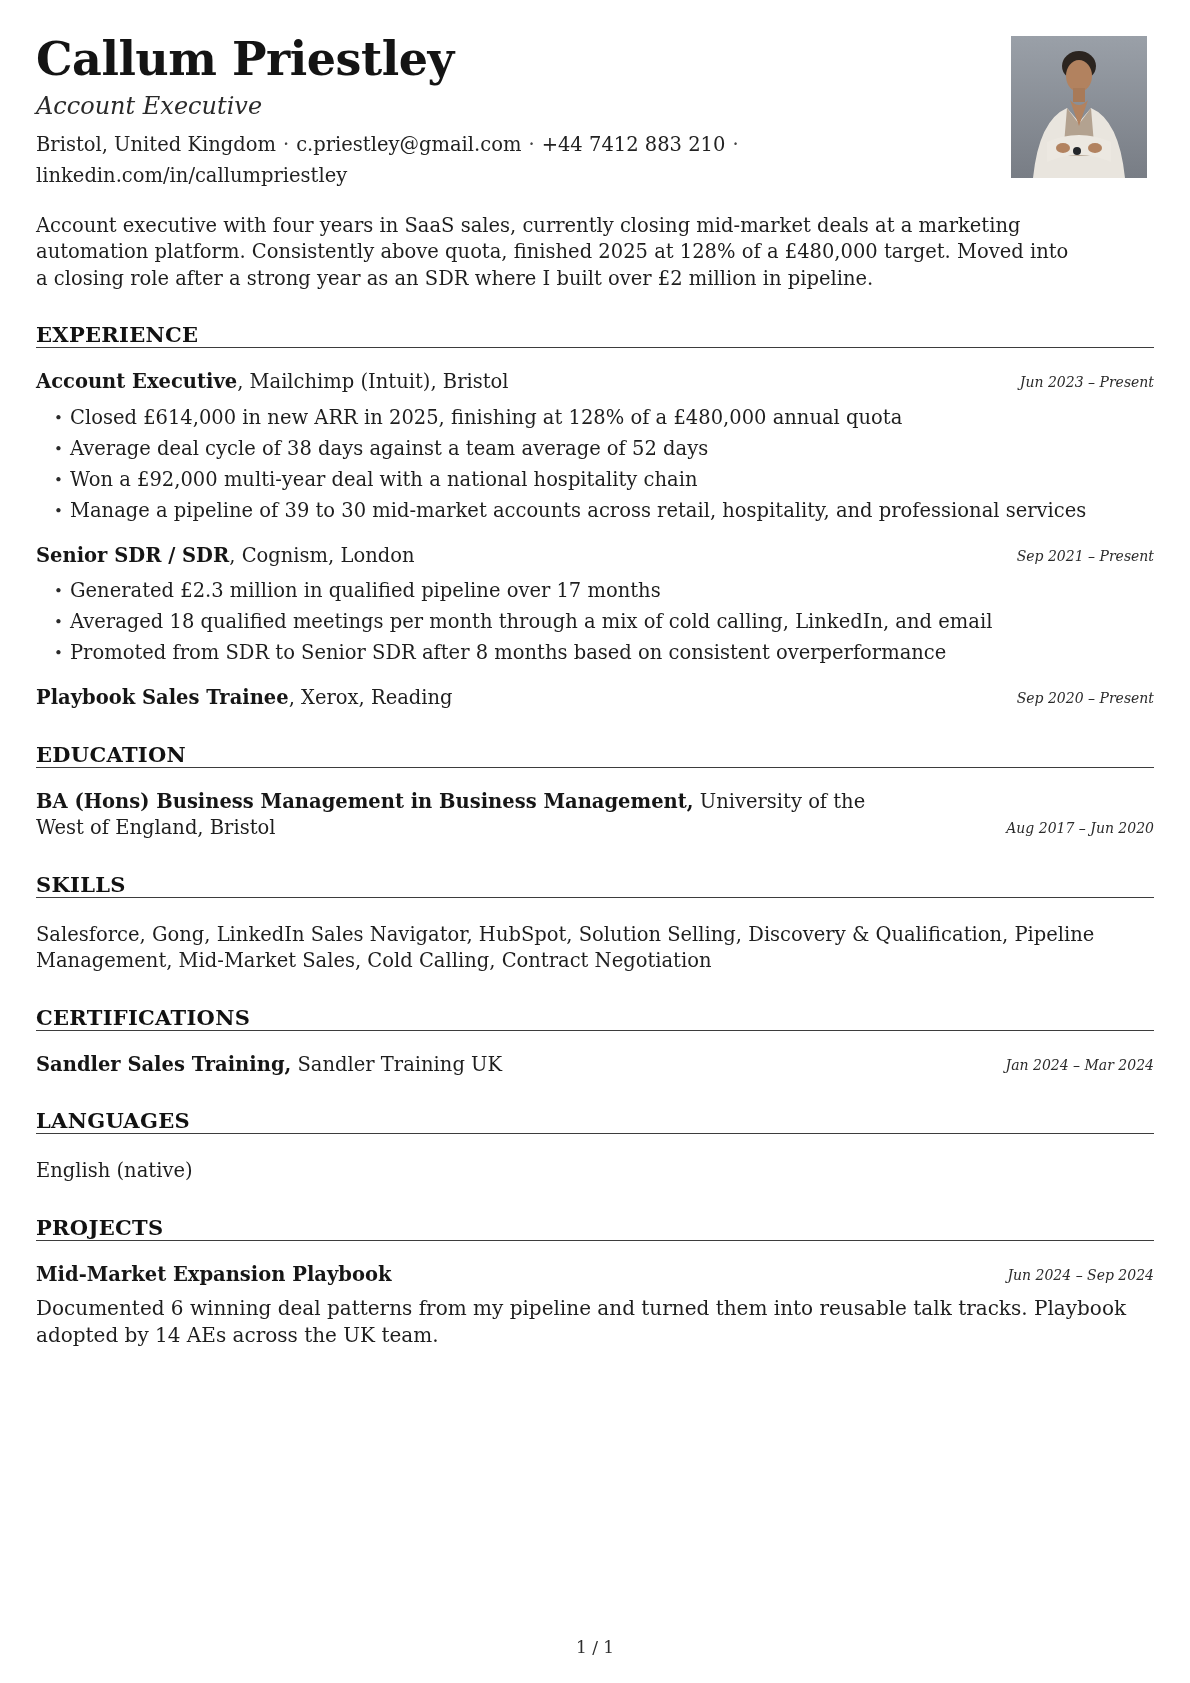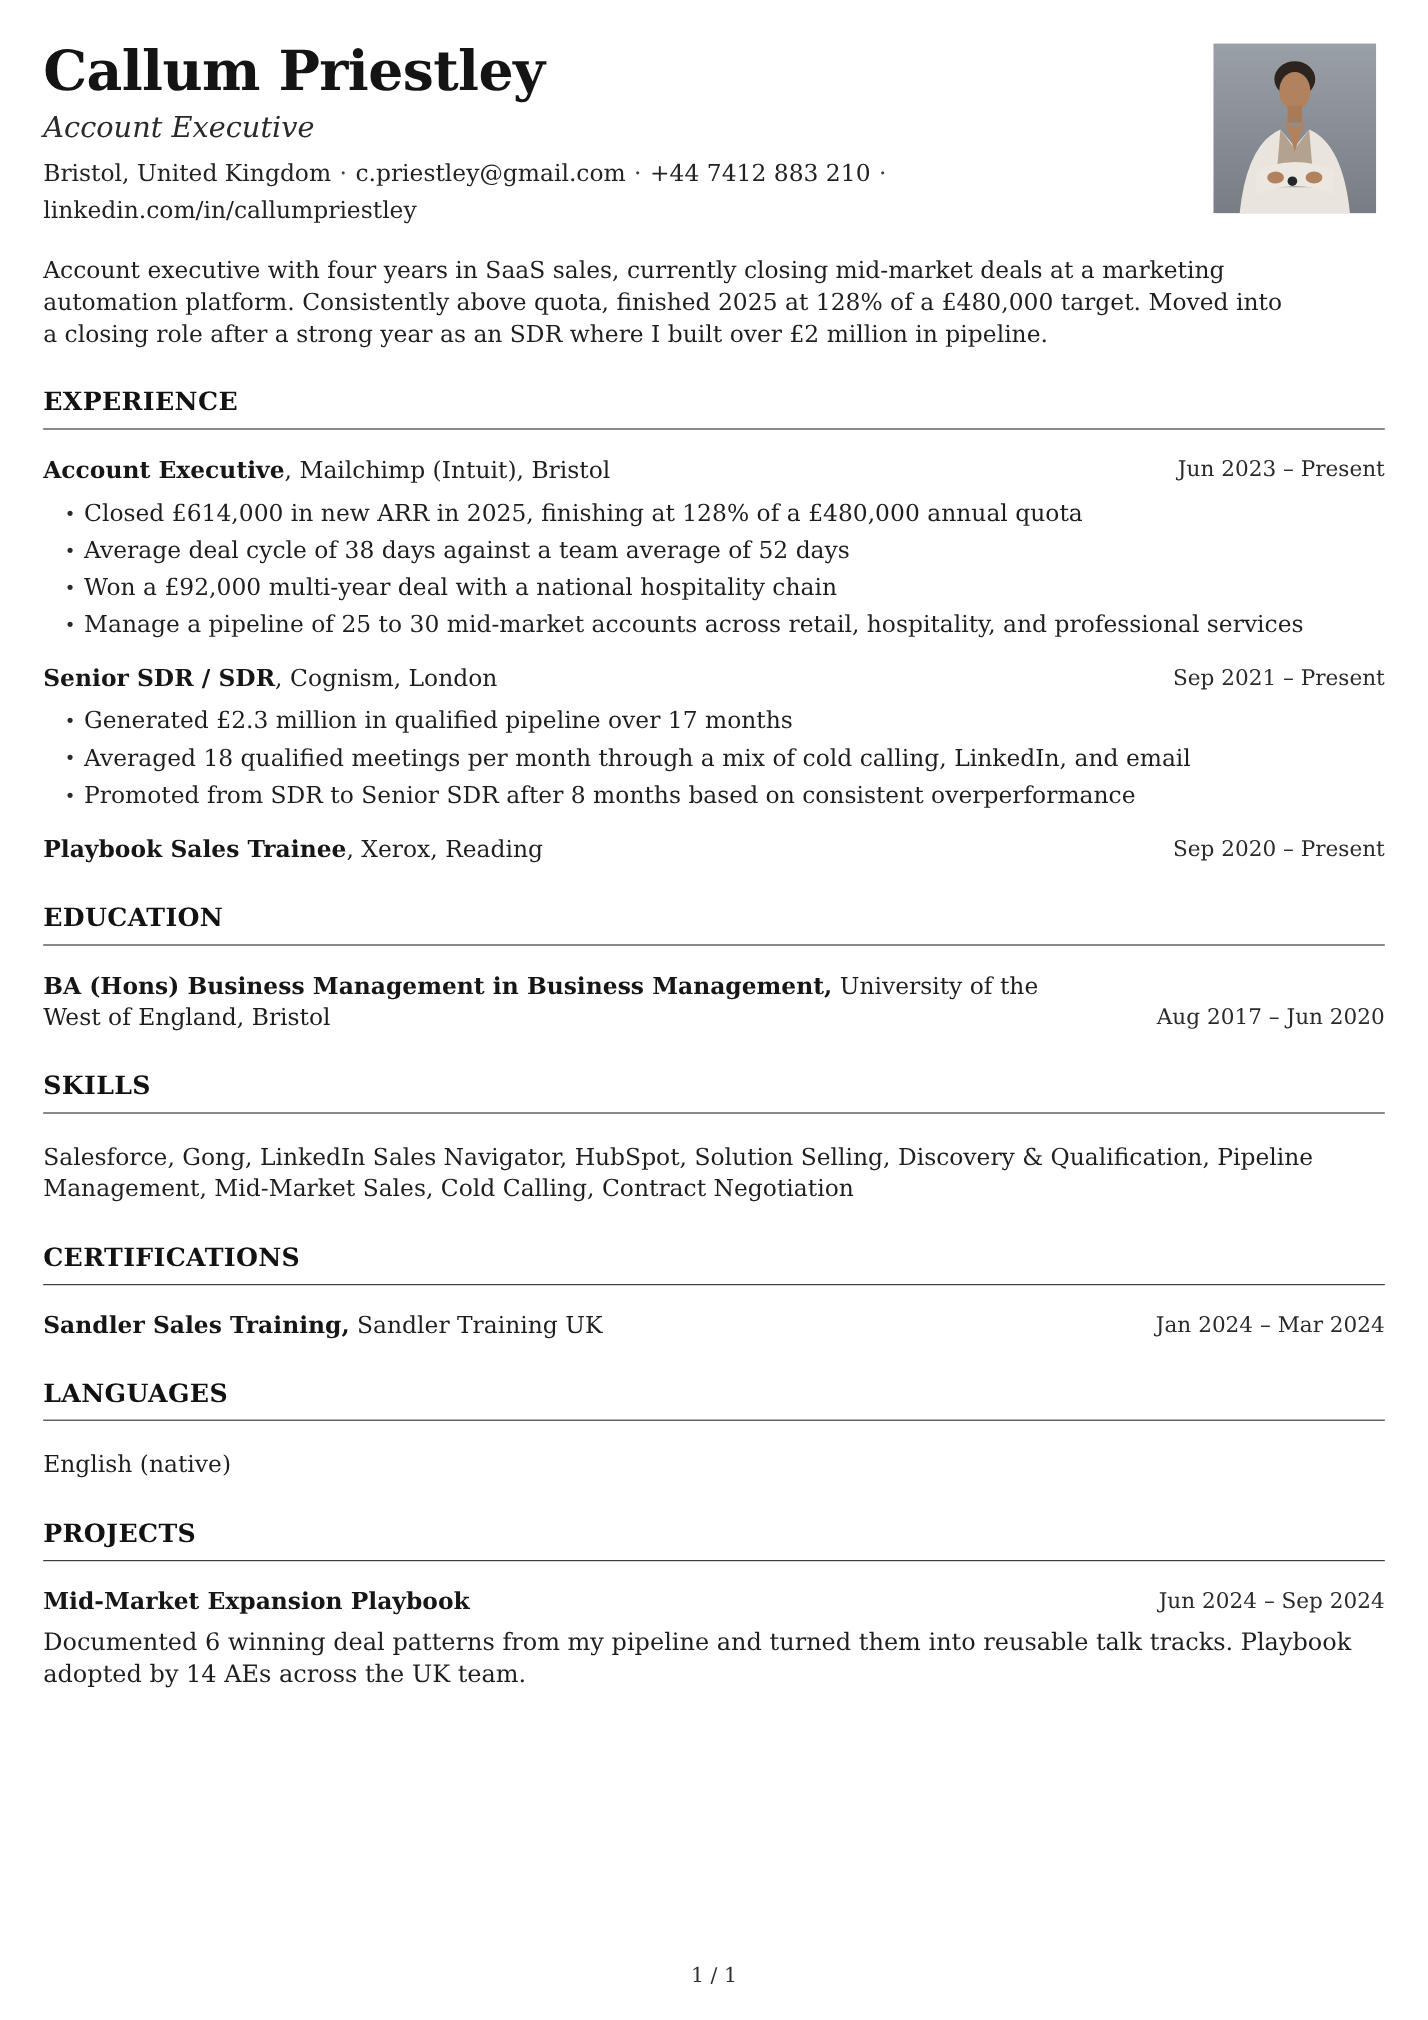--- a/index.html
+++ b/index.html
@@ -47,42 +47,43 @@
     line-height: 26.5px;
     max-width: 1050px;
   }
   
   .sec { margin-top: 30px; }
   .sec-heading {
     font-size: 21px;
     font-weight: 800;
     letter-spacing: 0.3px;
     margin: 0;
-    padding-bottom: 10px;
+    padding-bottom: 0;
     border-bottom: 1.6px solid #3d3d3d;
     color: #121212;
   }
   .entry { margin-top: 21px; }
   .entry + .entry { margin-top: 19px; }
   .entry-head {
     display: flex;
     justify-content: space-between;
     align-items: flex-end;
   }
   .entry-title {
     font-size: 19.5px;
     line-height: 26.5px;
     margin: 0;
     flex: 1 1 auto;
   }
   .entry-title strong { font-weight: 800; color: #161616; }
   .dates {
     flex: 0 0 auto;
     margin-left: 28px;
-    font-size: 18px;
+    font-size: 14px;
+    font-style: italic;
     line-height: 26.5px;
     color: #2a2a2a;
     white-space: nowrap;
   }
   ul.bullets {
     list-style: none;
     margin: 9px 0 0 0;
     padding: 0 0 0 18px;
   }
   ul.bullets li {
@@ -171,21 +172,21 @@
 
     <div class="entry">
       <div class="entry-head">
         <p class="entry-title"><strong>Account Executive</strong><span>, Mailchimp (Intuit), Bristol</span></p>
         <span class="dates">Jun 2023 – Present</span>
       </div>
       <ul class="bullets">
         <li>Closed £614,000 in new ARR in 2025, finishing at 128% of a £480,000 annual quota</li>
         <li>Average deal cycle of 38 days against a team average of 52 days</li>
         <li>Won a £92,000 multi-year deal with a national hospitality chain</li>
-        <li>Manage a pipeline of 25 to 30 mid-market accounts across retail, hospitality, and professional services</li>
+        <li>Manage a pipeline of 39 to 30 mid-market accounts across retail, hospitality, and professional services</li>
       </ul>
     </div>
 
     <div class="entry">
       <div class="entry-head">
         <p class="entry-title"><strong>Senior SDR / SDR</strong><span>, Cognism, London</span></p>
         <span class="dates">Sep 2021 – Present</span>
       </div>
       <ul class="bullets">
         <li>Generated £2.3 million in qualified pipeline over 17 months</li>

